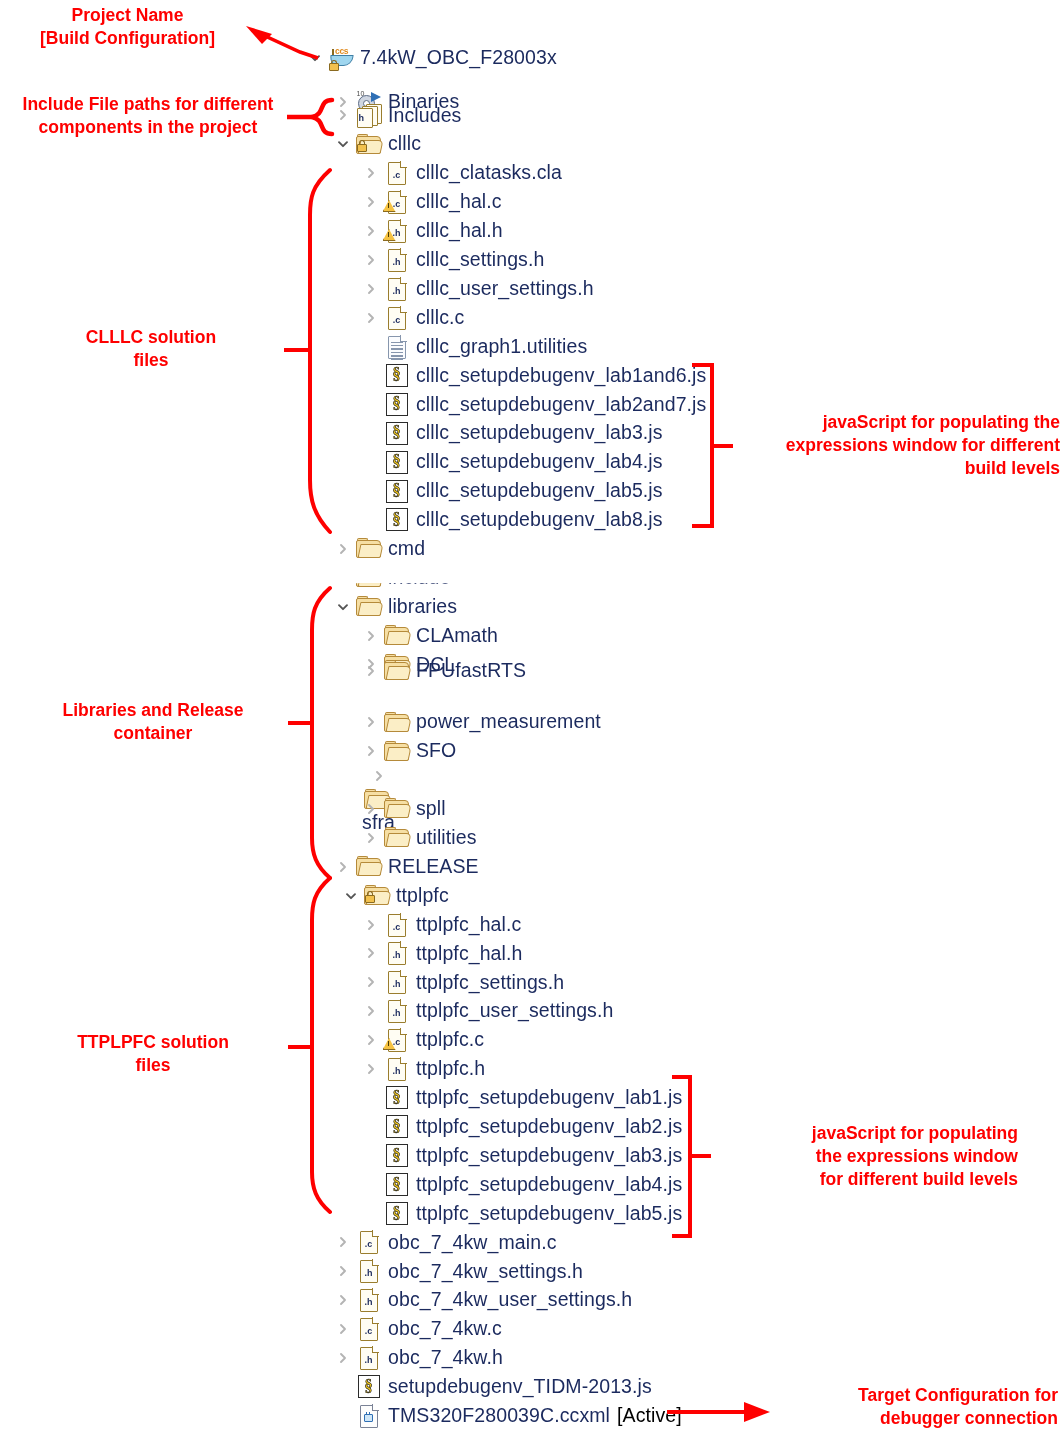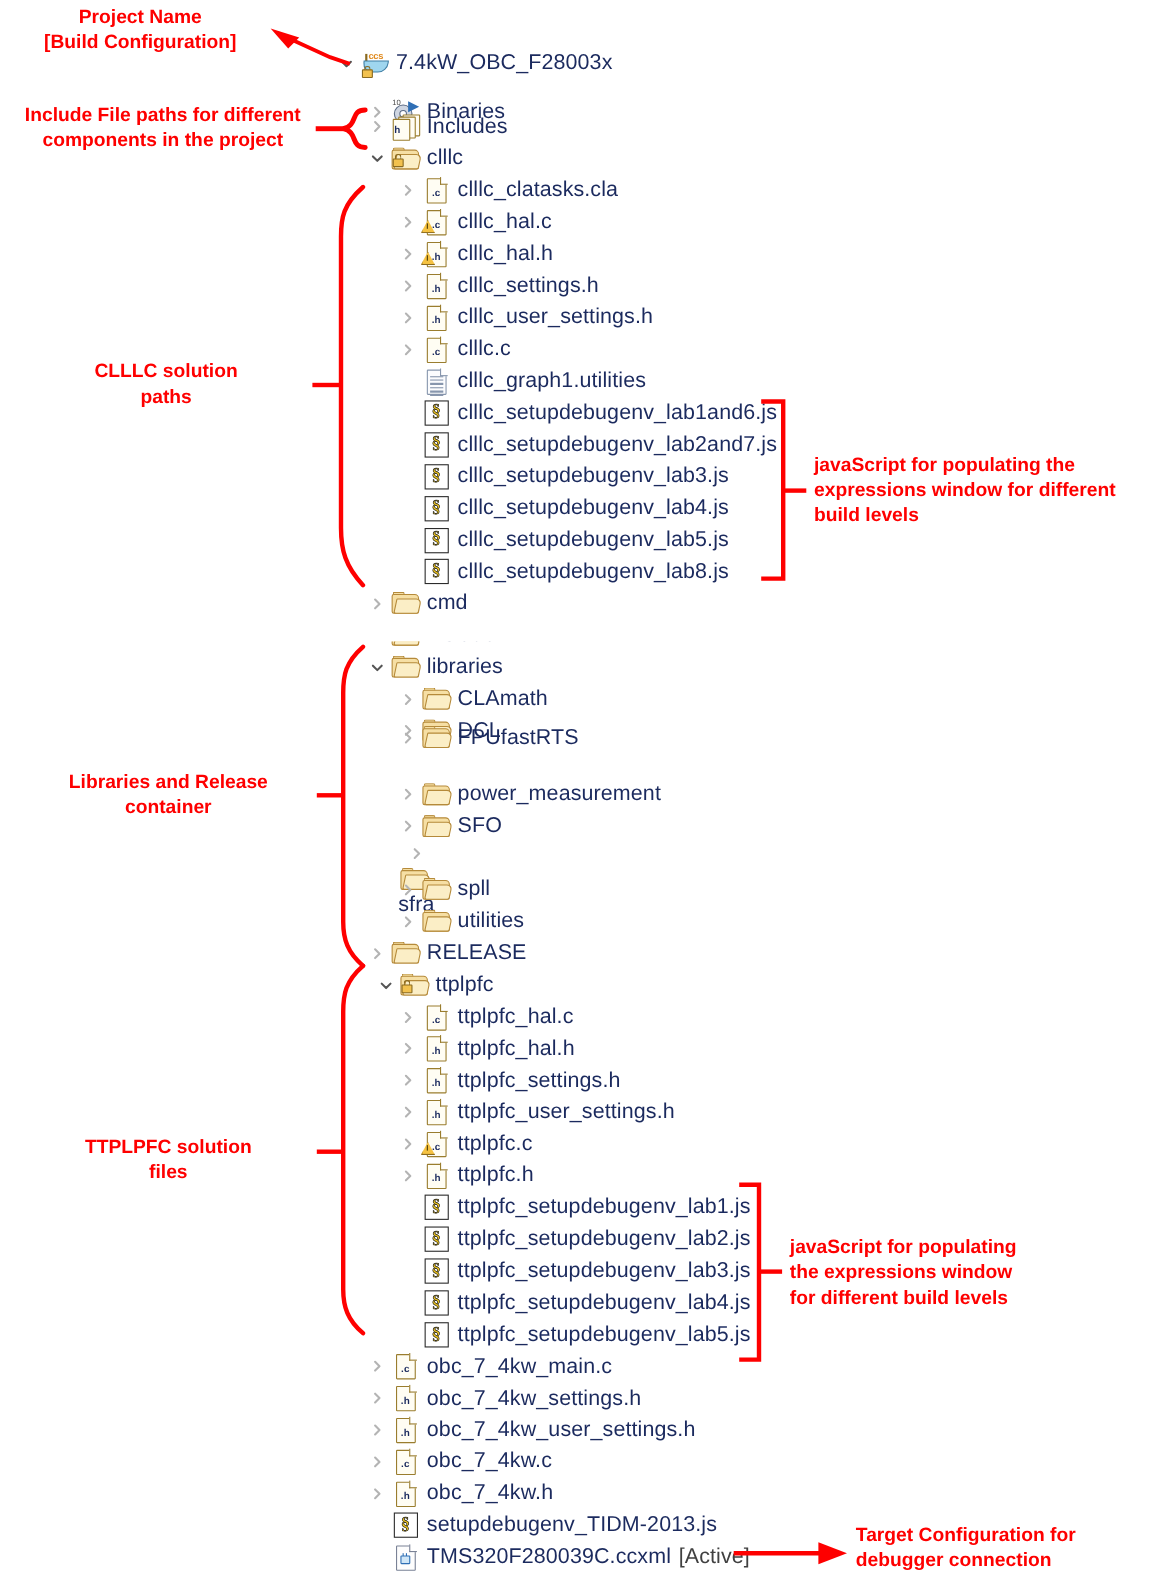--- a/index.html
+++ b/index.html
@@ -31,21 +31,21 @@
   }
   .row .arrow svg{display:block;}
   .row .noarrow{width:20px;flex:0 0 20px;}
   .row .ico{
     width:27px;height:24px;flex:0 0 27px;
     margin-right:6px;margin-left:2px;
     position:relative;
     display:flex;align-items:center;justify-content:center;
   }
   .row .lbl{line-height:1;}
-  .row .dim{color:#404040;}
+  .row .dim{color:#000000;}
 
   
   .fold{position:relative;width:25px;height:19px;}
   .fold .back{
     position:absolute;left:0;top:1px;width:23px;height:16px;
     background:#f6dfa4;border:1.3px solid #b58a3a;border-radius:2px 4px 2px 2px;
   }
   .fold .front{
     position:absolute;left:3px;top:5px;width:21px;height:12px;
     background:#fbeec6;border:1.3px solid #b58a3a;
@@ -164,21 +164,21 @@
   .ann{
     position:absolute;
     color:#fe0000;
     font-family:"Liberation Sans", sans-serif;
     font-weight:bold;
     font-size:17.5px;
     line-height:23px;
     white-space:pre-line;
   }
   .ann.right{text-align:center;}
-  .ann.left{text-align:left;}
+  .ann.left{text-align:right;}
   svg.overlay{position:absolute;left:0;top:0;width:1063px;height:1439px;pointer-events:none;}
 </style>
 </head>
 <body>
 
 <div id="stage">
 
   <div id="tree">
       <div class="row" style="left: 305px; top: 43px;">
         <span class="arrow">
@@ -900,21 +900,21 @@
     </g>
   </svg>
 
   <div class="ann right" style="left:10px;top:4px;width:235px;">Project Name
 [Build Configuration]</div>
 
   <div class="ann right" style="left:8px;top:93px;width:280px;">Include File paths for different
 components in the project</div>
 
   <div class="ann right" style="left:20px;top:326px;width:262px;">CLLLC solution
-paths</div>
+files</div>
 
   <div class="ann left" style="left:740px;top:411px;width:320px;">javaScript for populating the
 expressions window for different
 build levels</div>
 
   <div class="ann right" style="left:20px;top:699px;width:266px;">Libraries and Release
 container</div>
 
   <div class="ann right" style="left:20px;top:1031px;width:266px;">TTPLPFC solution
 files</div>

